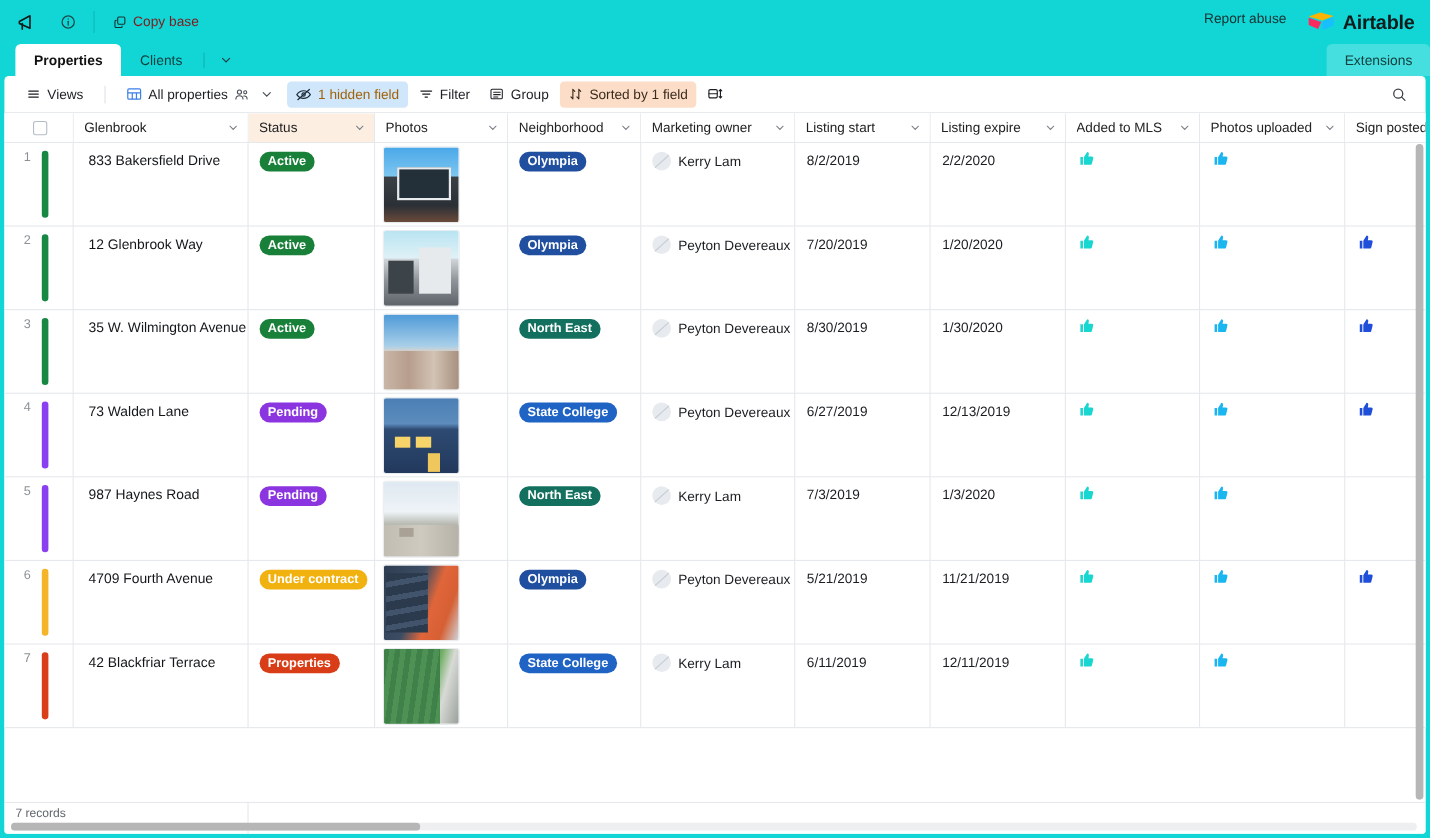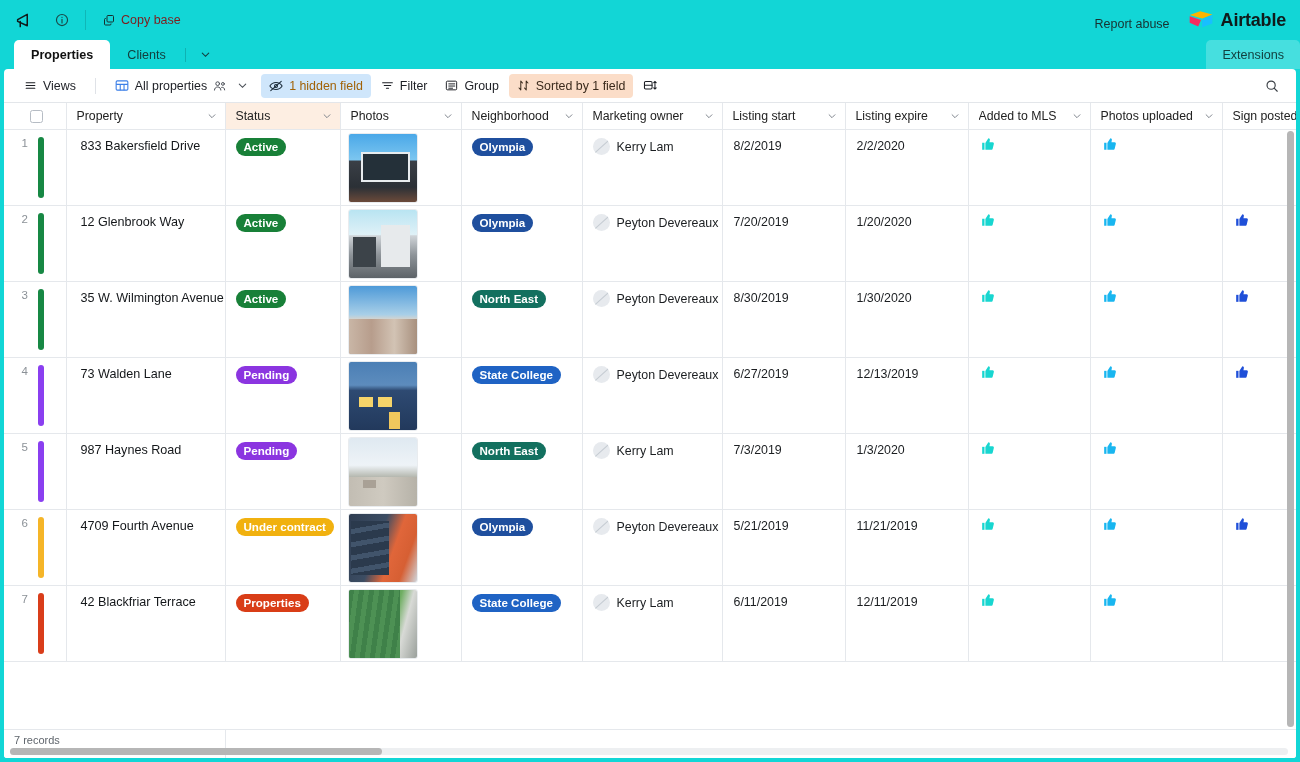--- a/index.html
+++ b/index.html
@@ -25,21 +25,21 @@
   }
   .brand-icon { width: 22px; height: 22px; margin-right: 9px; display:flex; align-items:center; justify-content:center; }
   .base-title {
     font-size: 17px; font-weight: 700; color: #101b1b;
     letter-spacing: -0.1px; white-space: nowrap;
   }
   .info-icon { margin-left: 9px; width:15px; height:15px; display:flex; align-items:center; justify-content:center; opacity:.82;}
   .tb-divider { width:1px; height:20px; background: rgba(0,0,0,.14); margin: 0 16px; }
   .copy-base { display:flex; align-items:center; gap:6px; font-size:12.5px; color:#7f1d1d; white-space:nowrap; }
   .copy-base .ci { width:13px;height:13px;display:flex;align-items:center;justify-content:center;}
-  .topbar-right { margin-left:auto; display:flex; align-items:flex-end; gap:18px; }
+  .topbar-right { margin-left:auto; display:flex; align-items:flex-start; gap:18px; }
   .report-abuse { font-size:12.5px; color:#18302f; white-space:nowrap; }
   .airtable-logo { display:flex; align-items:center; gap:7px; }
   .airtable-word { font-size:18px; font-weight:700; color:#101b1b; letter-spacing:-0.2px; }
 
   
   .tabstrip {
     height: 29px; flex: 0 0 29px;
     display:flex; align-items:flex-end;
     padding-left: 14px; position: relative;
   }
@@ -337,21 +337,21 @@
             </colgroup>
           <thead>
             <tr id="hrow">
               <th class="rowhdr">
                 <div class="th-check">
                   <div class="cbbox"></div>
                 </div>
               </th>
             <th>
                   <div class="th-inner">
-                    <span class="th-label">Property</span>
+                    <span class="th-label">Glenbrook</span>
                     <span class="th-caret">
                       <svg width="10" height="10" viewBox="0 0 24 24" fill="none" stroke="#7b8189" stroke-width="2.3" stroke-linecap="round">
                         <path d="M5 9l7 7 7-7"></path>
                       </svg>
                     </span>
                   </div>
                 </th>
                 <th class="sortedcol">
                   <div class="th-inner">
                     <span class="th-label">Status</span>

